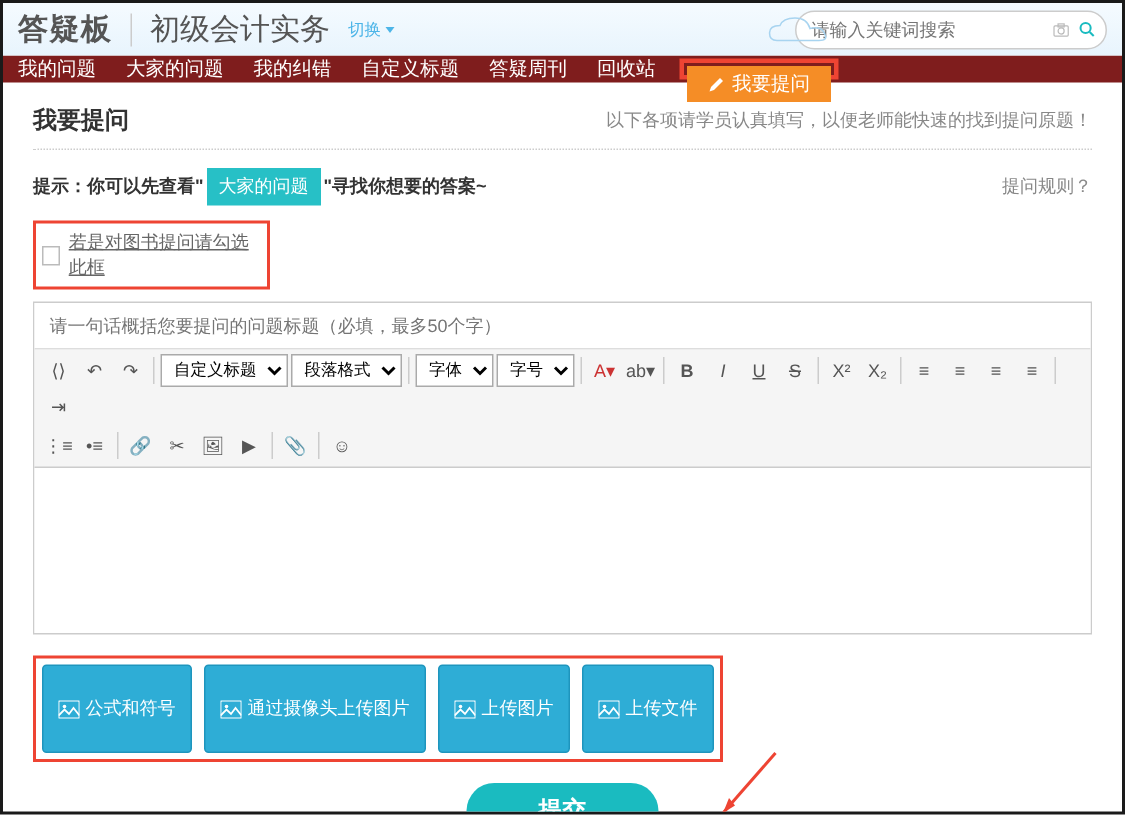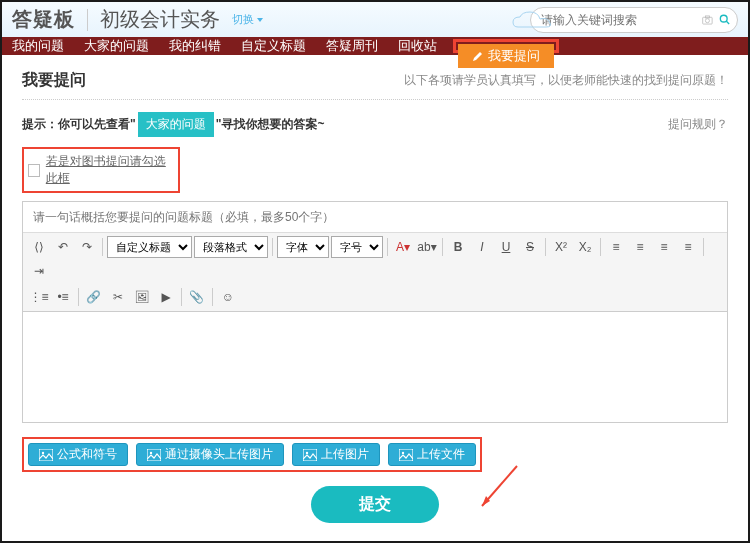--- a/index.html
+++ b/index.html
@@ -41,21 +41,21 @@
     .editor-wrap { border: 1px solid #ccc; }
     .title-input { width: 100%; border: none; padding: 8px 10px; font-size: 12px; color: #a21caf; outline: none; border-bottom: 1px solid #ddd; }
     .toolbar { background: #f5f5f5; border-bottom: 1px solid #ccc; padding: 3px 5px; display: flex; flex-wrap: wrap; align-items: center; gap: 2px; }
     .tb-btn { display: inline-flex; align-items: center; justify-content: center; width: 22px; height: 22px; color: #555; cursor: pointer; font-size: 12px; }
     .tb-sep { width: 1px; height: 18px; background: #ccc; margin: 0 2px; }
     .tb-select { height: 22px; font-size: 11px; border: 1px solid #aaa; background: #fff; padding: 0 4px; cursor: pointer; }
     .editor-body { height: 110px; background: #fff; }
     
     .upload-row-wrap { border: 2px solid #e43; padding: 4px; margin-top: 14px; display: inline-block; }
     .upload-row { display: flex; gap: 8px; }
-    .upload-btn { background: #2eadd6; color: #fff; border-radius: 3px; padding: 2px 10px; font-size: 12px; display: flex; align-items: center; gap: 4px; cursor: pointer; border: 1px solid #1e95bd; }
+    .upload-btn { background: #2eadd6; color: #fff; border-radius: 3px; padding: 20px 10px; font-size: 12px; display: flex; align-items: center; gap: 4px; cursor: pointer; border: 1px solid #1e95bd; }
     .pic-icon { width: 14px; height: 12px; }
     
     .submit-row { display: flex; justify-content: center; margin-top: 14px; position: relative; }
     .submit-btn { background: #1abbc0; color: #fff; font-size: 16px; font-weight: bold; border-radius: 20px; padding: 8px 48px; cursor: pointer; }
     .arrow { position: absolute; left: 450px; top: -25px; }
   </style>
 </head>
 <body>
 
 <div class="header">

